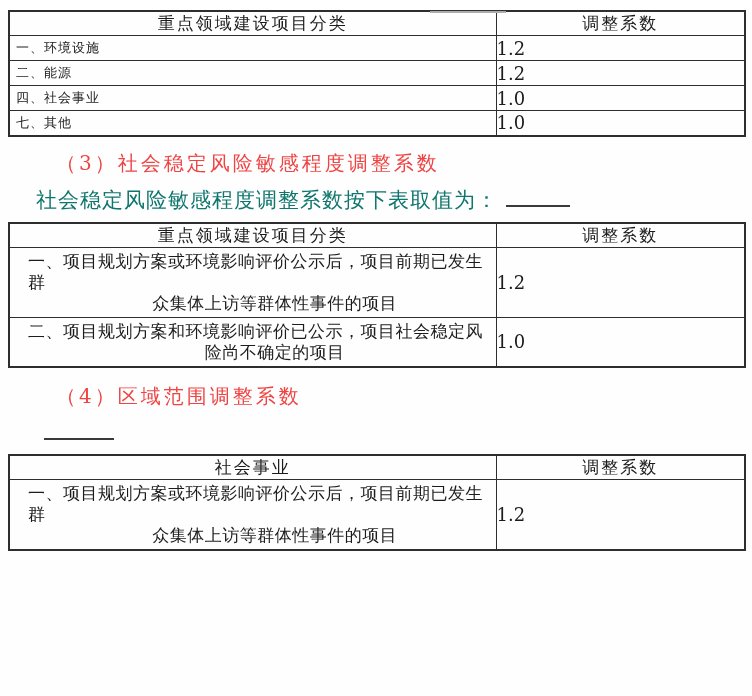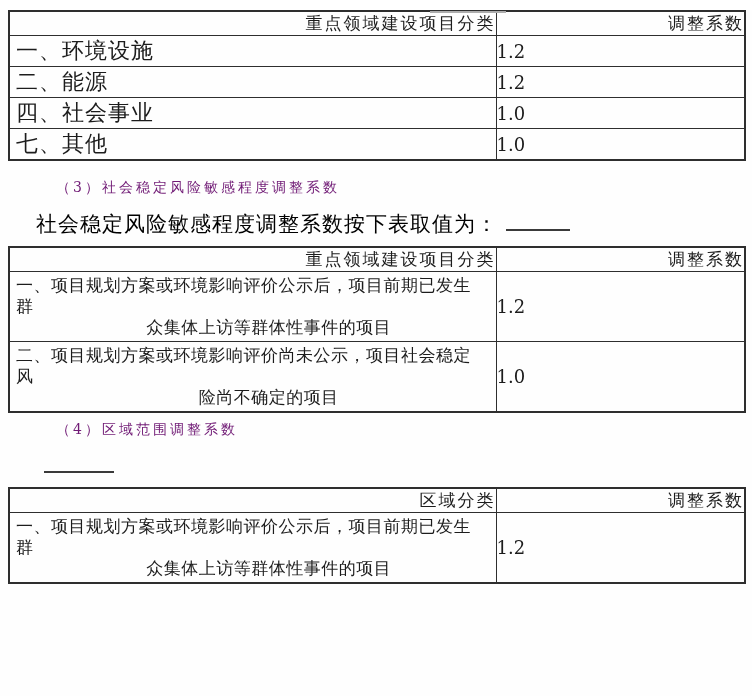--- a/index.html
+++ b/index.html
@@ -23,45 +23,45 @@
   table {
     width: 736px; margin-left: 8px;
     border-collapse: collapse; table-layout: fixed;
     border: 2px solid #2e2e2e;
   }
   col.c1 { width: 487px; }
   col.c2 { width: 249px; }
   th, td { border: 1px solid #2e2e2e; vertical-align: middle; }
   th {
     font-weight: normal; font-size: 17px; letter-spacing: 2px;
-    text-align: right; height: 24px;
+    text-align: center; height: 24px;
   }
   .val { text-align: left; font-size: 18px; }
   
   .t-simple td { height: 25px; }
-  .t-simple .lbl { padding-left: 6px; font-size: 22px; letter-spacing: 1px; }
+  .t-simple .lbl { padding-left: 6px; font-size: 13px; letter-spacing: 1px; }
   
   .t-long td { height: 46px; }
-  .t-long .lbl { padding: 3px 8px 3px 6px; font-size: 17px; line-height: 21px; }
+  .t-long .lbl { padding: 3px 8px 3px 18px; font-size: 17px; line-height: 21px; }
   .t-long .lbl .l1 { display: block; letter-spacing: 0.5px; }
   .t-long .lbl .l2 { display: block; padding-left: 34px; letter-spacing: 0.5px; text-align: center; }
 
   .t1 { margin-top: 10px; }
   .t2 { margin-top: 9px; }
   .t3 { margin-top: 8px; }
 
   .sec-heading {
     margin: 14px 0 0 56px;
-    font-size: 14px; line-height: 24px; letter-spacing: 3px;
-    font-weight: 500; color: #701a75;
+    font-size: 20px; line-height: 24px; letter-spacing: 3px;
+    font-weight: 500; color: #ef4444;
   }
-  .h4 { margin-top: 4px; }
+  .h4 { margin-top: 16px; }
   .intro {
     margin: 12px 0 0 36px;
-    font-size: 21px; line-height: 26px; letter-spacing: 1px; color: #000000;
+    font-size: 21px; line-height: 26px; letter-spacing: 1px; color: #0f766e;
   }
   .blank {
     display: inline-block; vertical-align: baseline;
     height: 14px; margin-left: 8px;
     border-bottom: 2px solid #3a3a3a;
   }
   .blank.b1 { width: 64px; }
   .blank.b2 { width: 70px; }
 </style>
 </head>
@@ -117,41 +117,41 @@
     </tr>
     <tr>
       <td class="lbl">
         <span class="l1">一、项目规划方案或环境影响评价公示后，项目前期已发生群</span>
         <span class="l2">众集体上访等群体性事件的项目</span>
       </td>
       <td class="val">1.2</td>
     </tr>
     <tr>
       <td class="lbl">
-        <span class="l1">二、项目规划方案或环境影响评价尚未公示，项目社会稳定风</span>
+        <span class="l1">二、项目规划方案和环境影响评价已公示，项目社会稳定风</span>
         <span class="l2">险尚不确定的项目</span>
       </td>
       <td class="val">1.0</td>
     </tr>
   </tbody>
     </table>
 
   <div class="sec-heading h4">（4）区域范围调整系数</div>
   <div class="intro">
     <span class="blank b2"></span>
   </div>
 
   <table class="t3 t-long">
     <colgroup>
         <col class="c1">
         <col class="c2">
       </colgroup>
     <tbody>
         <tr>
-      <th>区域分类</th>
+      <th>社会事业</th>
       <th>调整系数</th>
     </tr>
     <tr>
       <td class="lbl">
         <span class="l1">一、项目规划方案或环境影响评价公示后，项目前期已发生群</span>
         <span class="l2">众集体上访等群体性事件的项目</span>
       </td>
       <td class="val">1.2</td>
     </tr>
 

